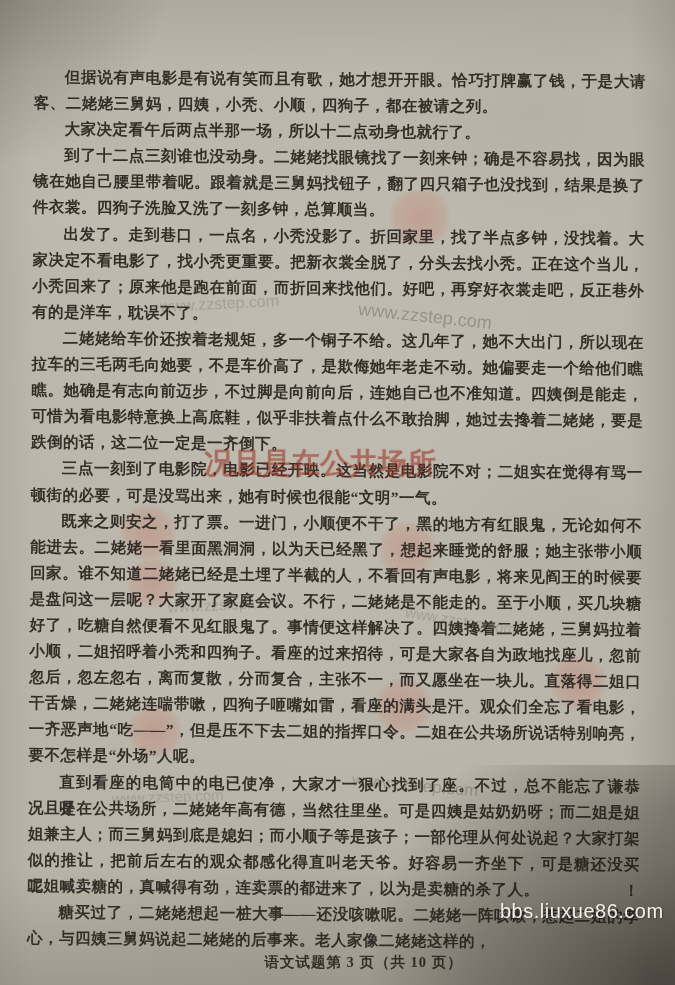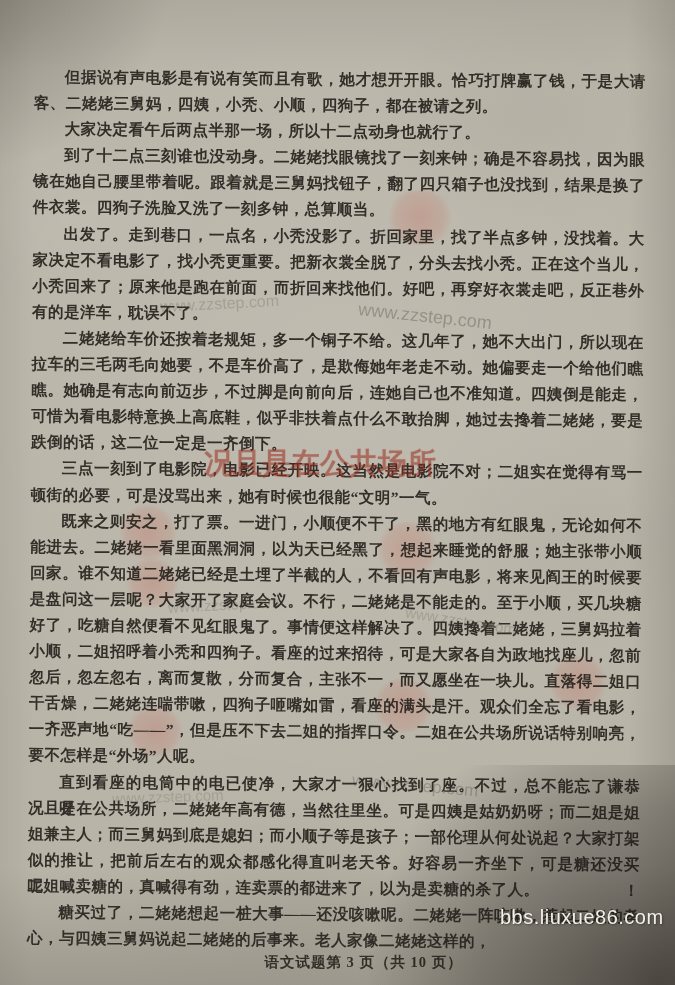--- a/index.html
+++ b/index.html
@@ -65,21 +65,21 @@
     position:absolute; right:0; bottom:0; width:340px; height:220px; z-index:4;
     background:radial-gradient(circle at 95% 100%, rgba(28,24,20,.62), rgba(28,24,20,.30) 45%, transparent 75%);
   }
   .wm-liuxue { position:absolute; left:500px; top:898px; z-index:5; }
   .liuxue-name {
     font-size:43px; font-weight:bold; line-height:1.05; white-space:nowrap;
     font-family:"Liberation Sans", sans-serif; color:rgba(244,242,236,.96);
     text-shadow:2px 3px 3px rgba(40,36,30,.6), -1px -1px 1px rgba(90,80,70,.4);
   }
   .liuxue-url {
-    margin-top:8px; font-size:20px; letter-spacing:.5px; white-space:nowrap;
+    margin-top:2px; font-size:20px; letter-spacing:.5px; white-space:nowrap;
     font-family:"Liberation Sans", sans-serif; color:rgba(247,245,239,.97);
     text-shadow:1px 1px 2px rgba(40,36,30,.5);
   }
 </style>
 </head>
 <body>
 
 <div class="page">
   <div class="mottle"></div>
 

